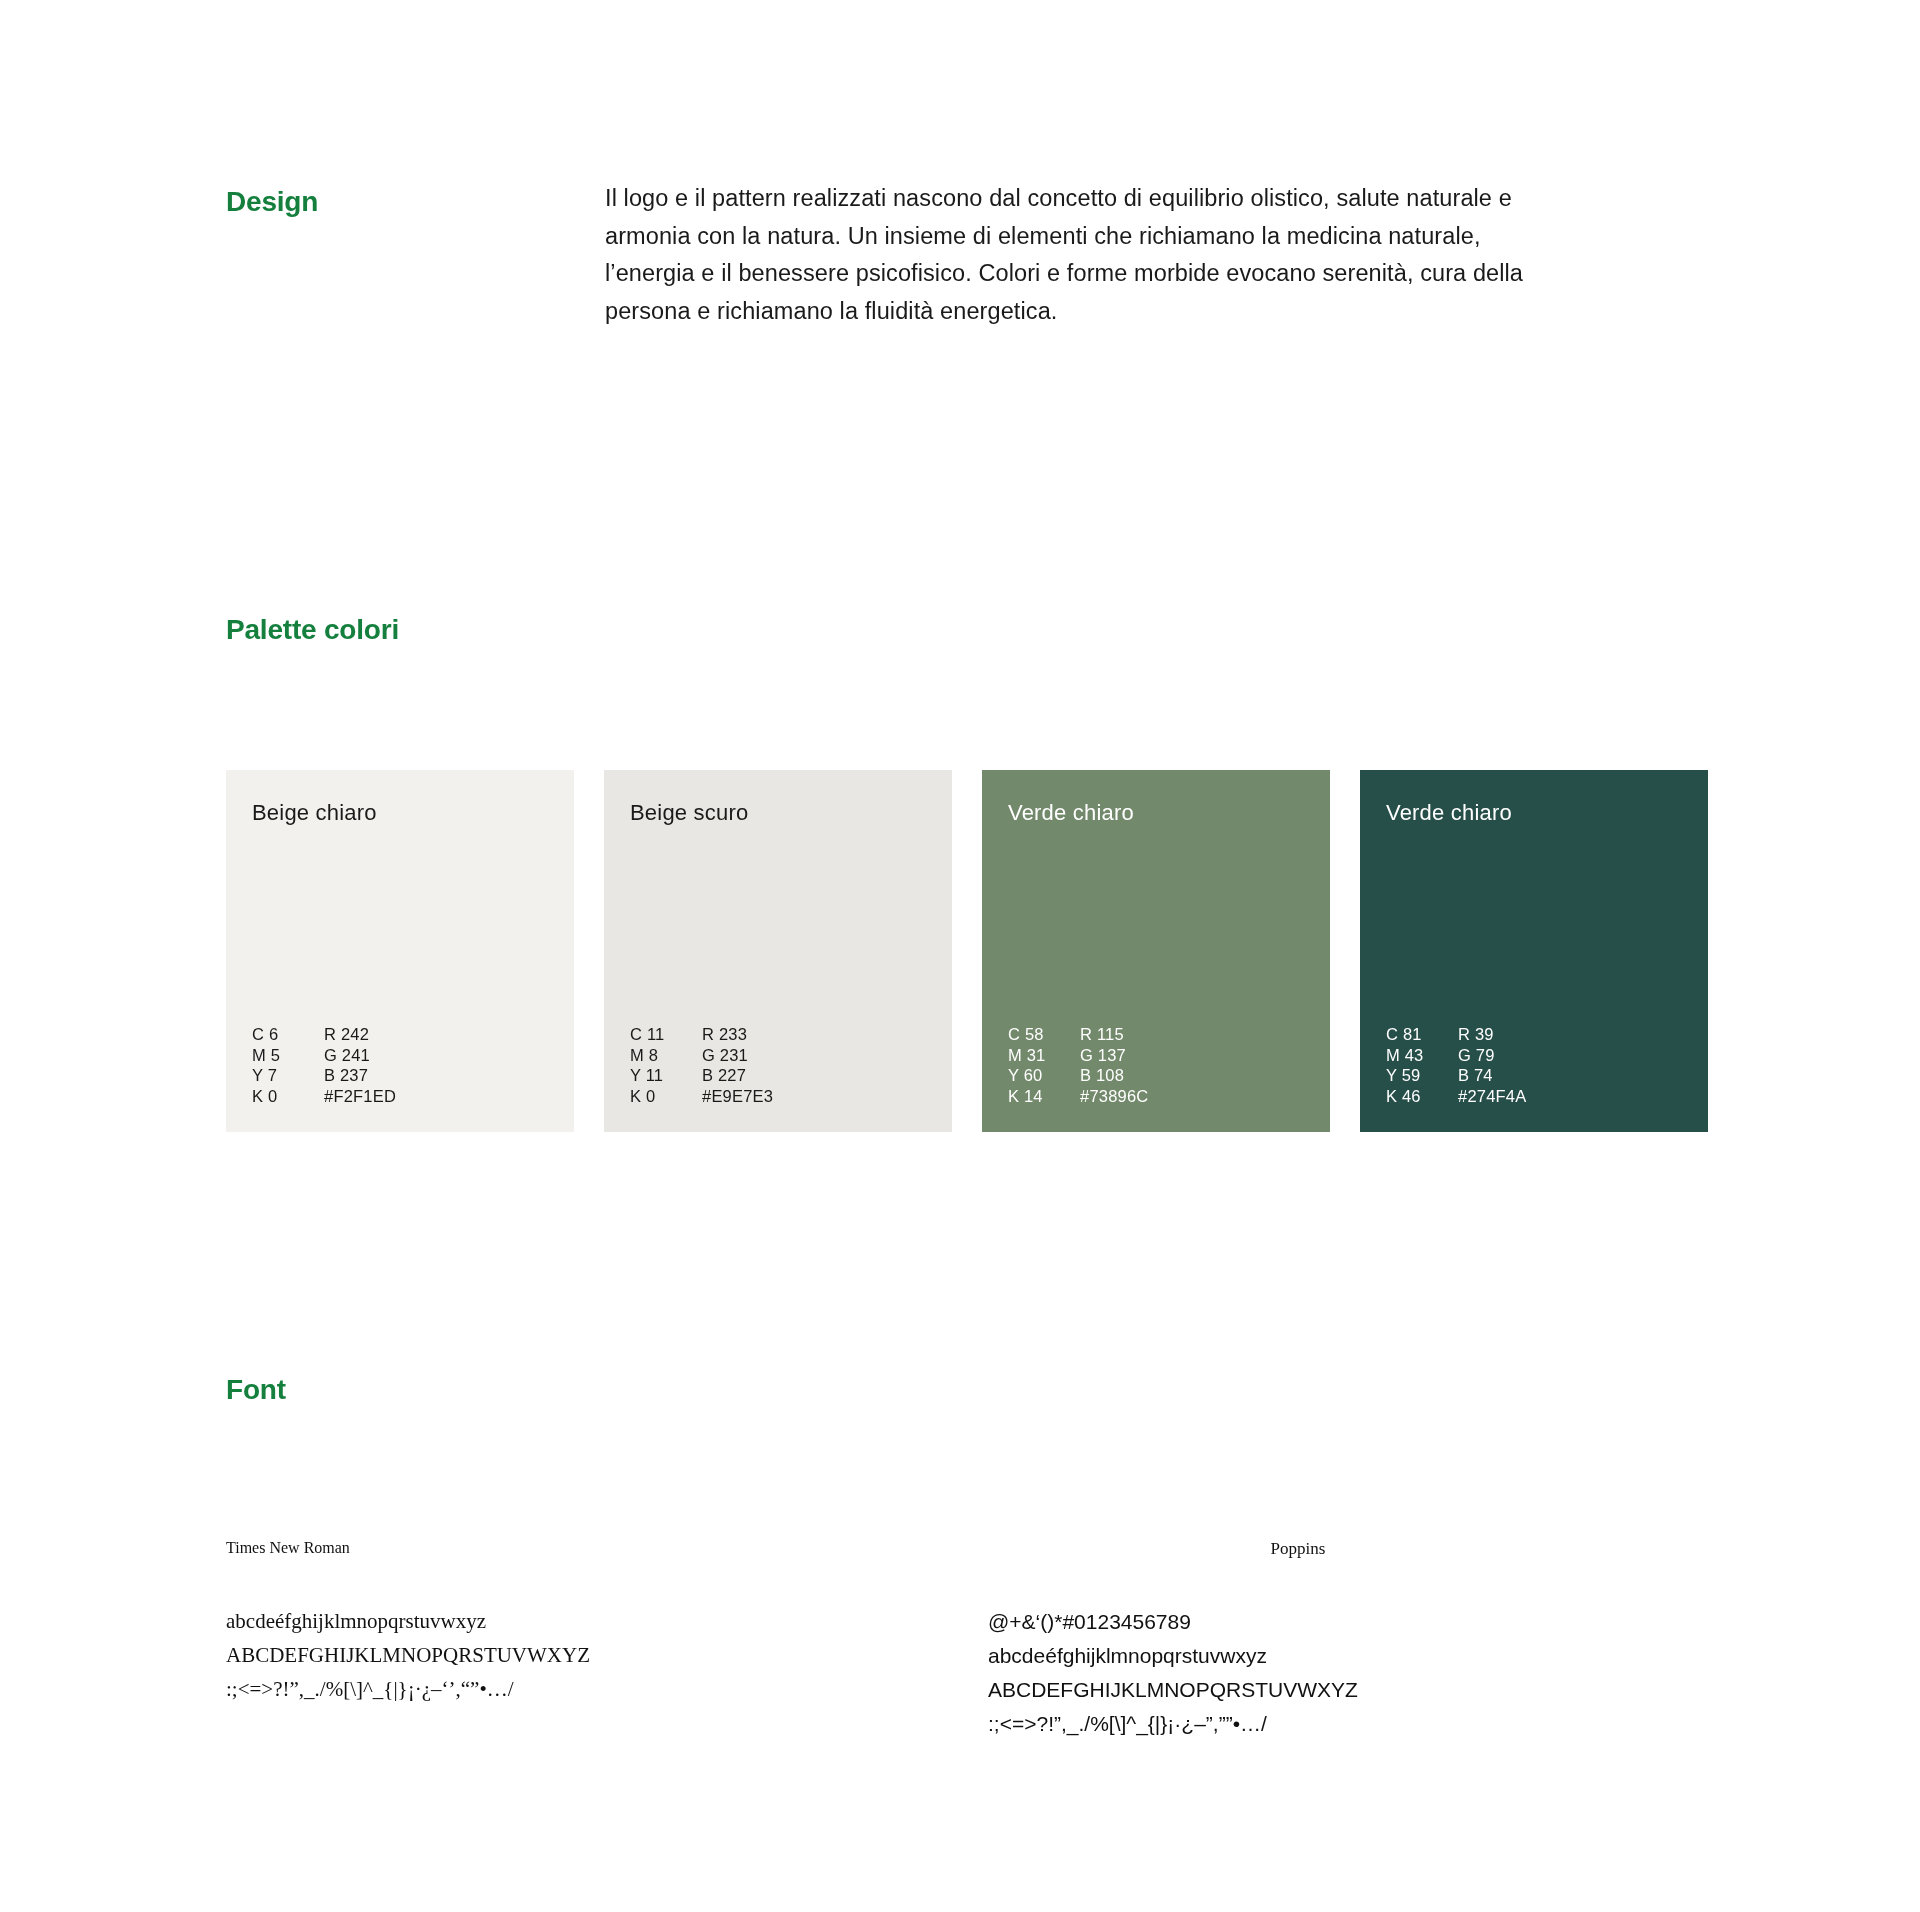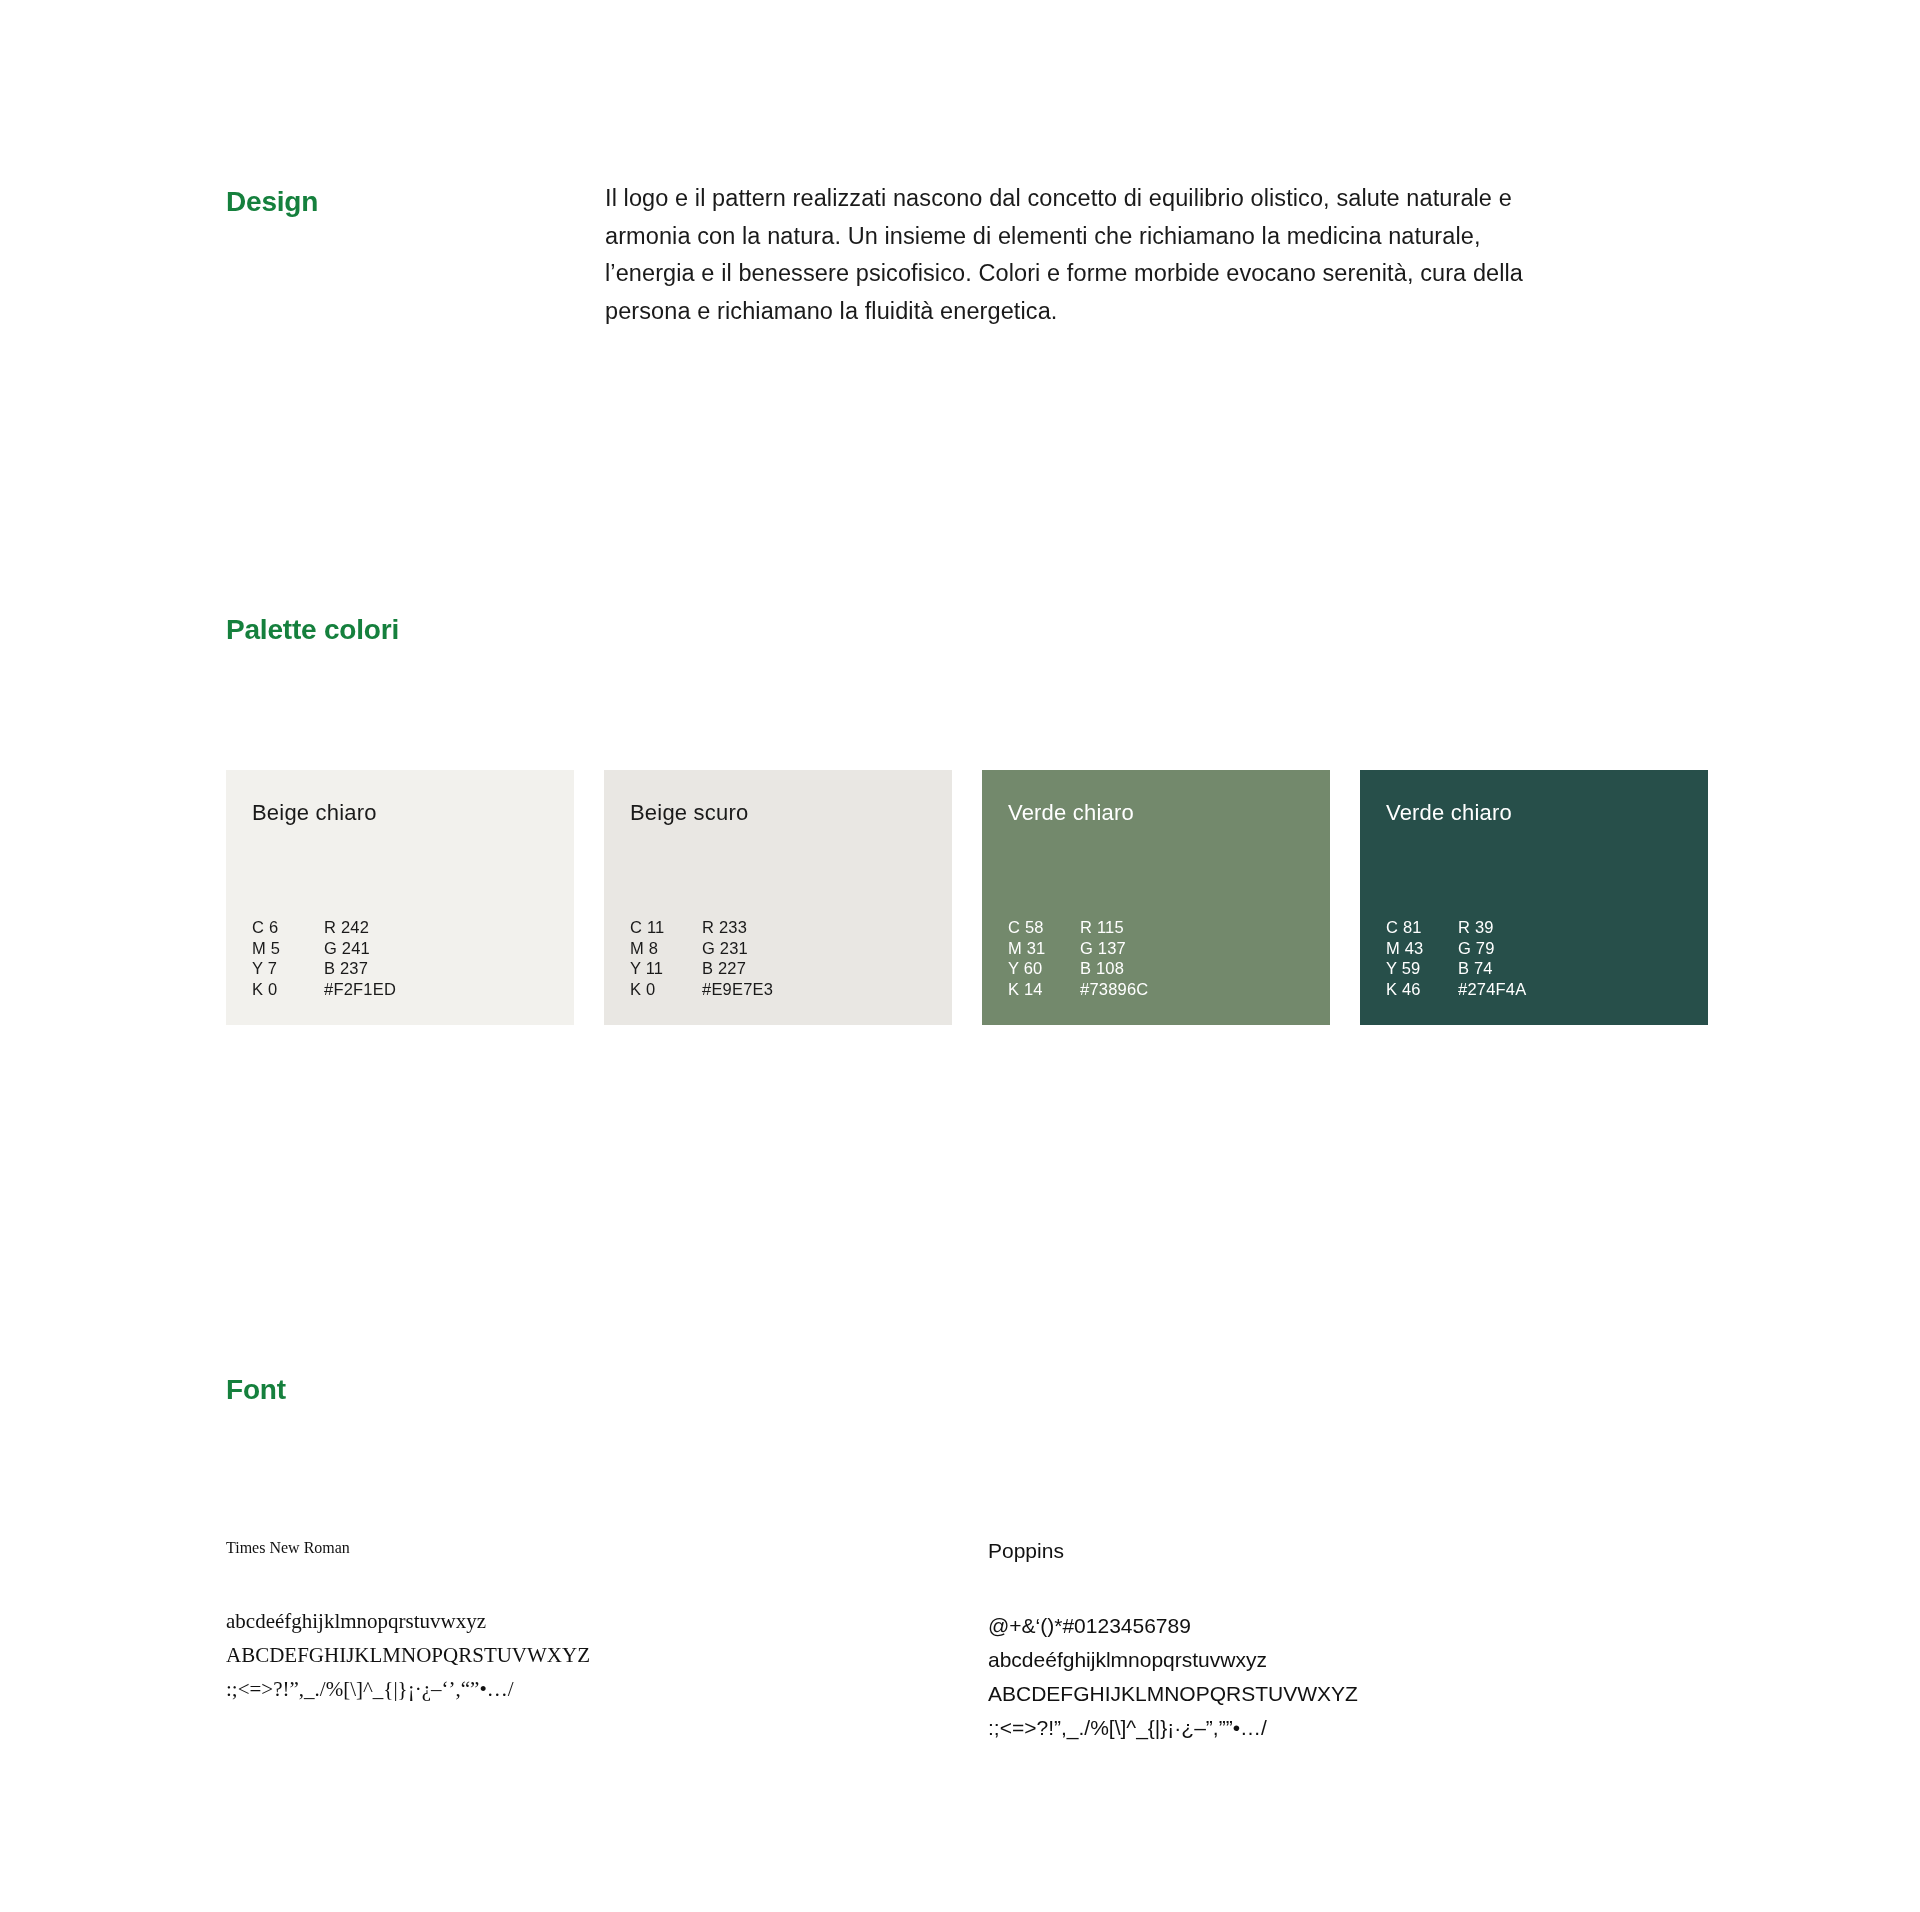--- a/index.html
+++ b/index.html
@@ -54,21 +54,21 @@
     position: absolute;
     left: 226px;
     top: 770px;
     width: 1496px;
     height: 362px;
     display: flex;
     gap: 30px;
   }
   .swatch {
     width: 348px;
-    height: 255px;
+    height: 362px;
     position: relative;
     flex: 0 0 348px;
   }
   .swatch-title {
     position: absolute;
     left: 26px;
     top: 30px;
     font-size: 22px;
     font-weight: 400;
     letter-spacing: 0.2px;
@@ -99,21 +99,21 @@
 
   .font-name {
     font-size: 18px;
     font-weight: 400;
     color: #111;
     margin: 0 0 48px 0;
     line-height: 1;
     white-space: nowrap;
   }
   .font-name.serif-name { font-family: "Liberation Serif", serif; font-size: 16px; }
-  .font-name.sans-name  { font-family: Liberation Sans, sans-serif; font-size: 21px; }
+  .font-name.sans-name  { font-family: Liberation Serif, serif; font-size: 17px; text-align: center; }
 
   .specimen {
     margin: 0;
     line-height: 1.62;
     color: #111;
     white-space: nowrap;
   }
   .specimen.serif-spec { font-family: "Liberation Serif", serif; font-size: 21px; }
   .specimen.sans-spec  { font-family: "Liberation Sans", sans-serif; font-size: 21px; }
   .specimen div { white-space: nowrap; }

